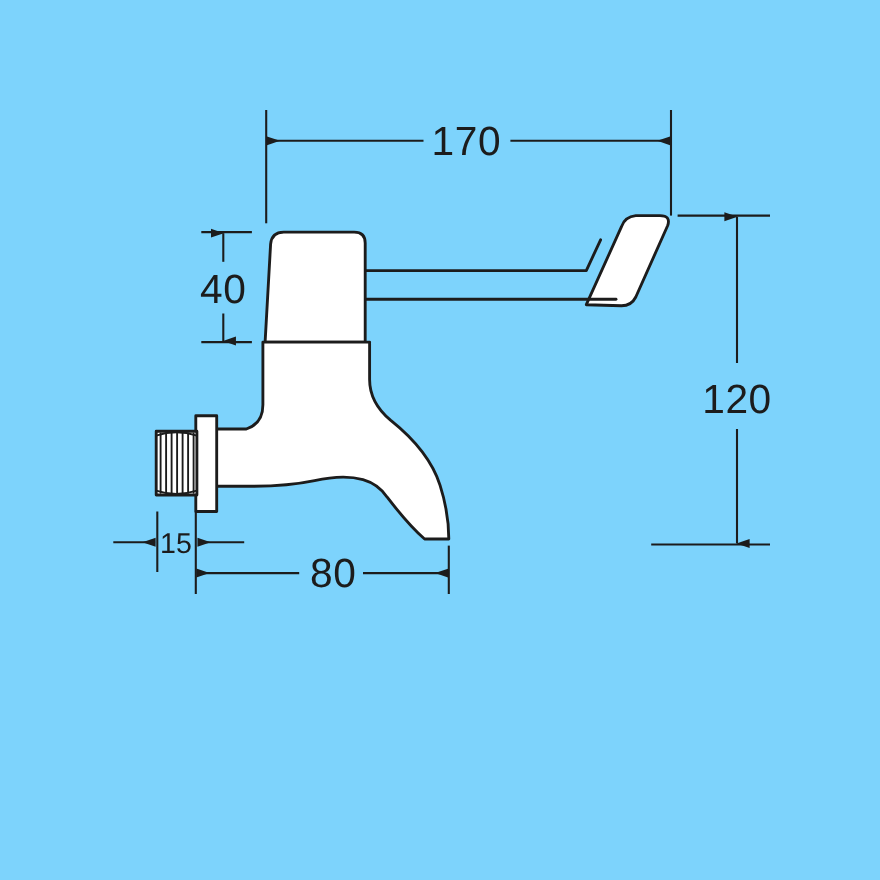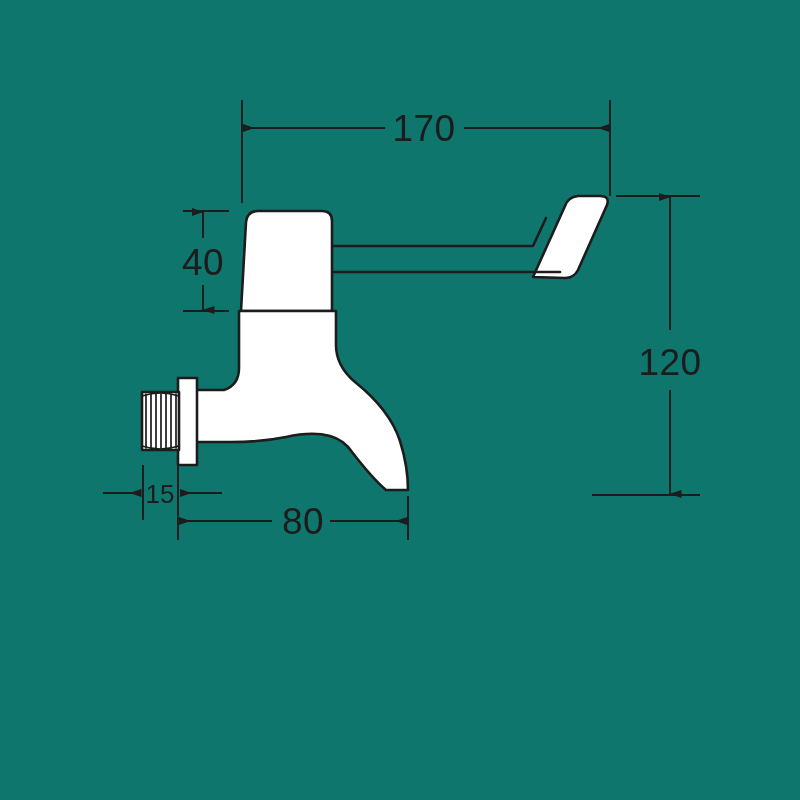--- a/index.html
+++ b/index.html
@@ -11,21 +11,21 @@
   body {
     width: 800px;
     height: 800px;
     font-family: "Liberation Sans", sans-serif;
     overflow: hidden;
   }
   #drawing-root {
     position: relative;
     width: 800px;
     height: 800px;
-    background: #0f766e;
+    background: #7dd3fc;
   }
   svg.drawing {
     display: block;
     width: 800px;
     height: 800px;
   }
   .part-outline {
     fill: #ffffff;
     stroke: #1c1c1c;
     stroke-width: 2.6;

